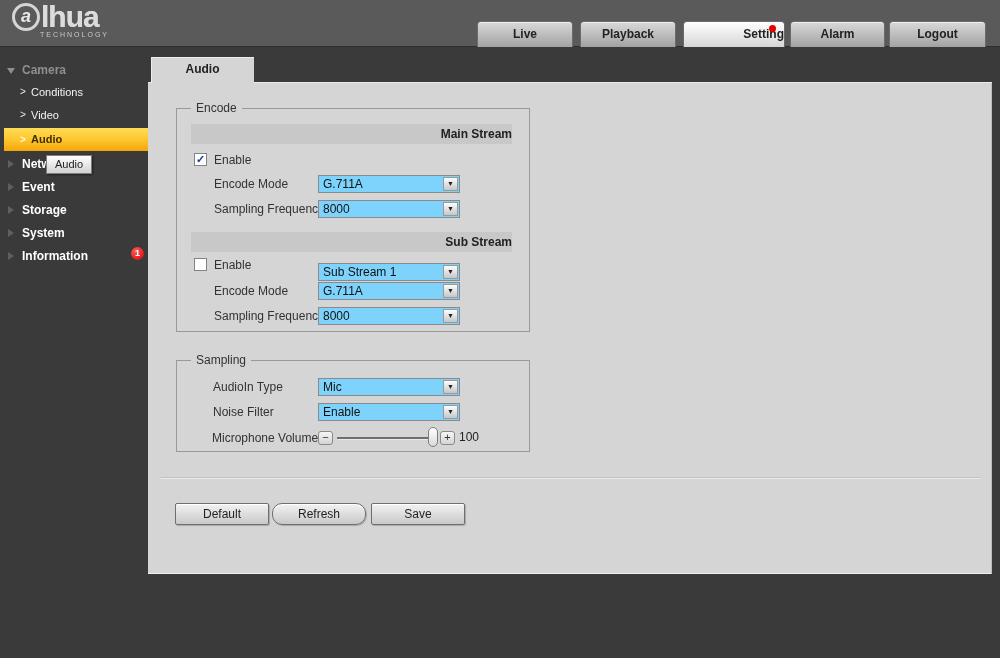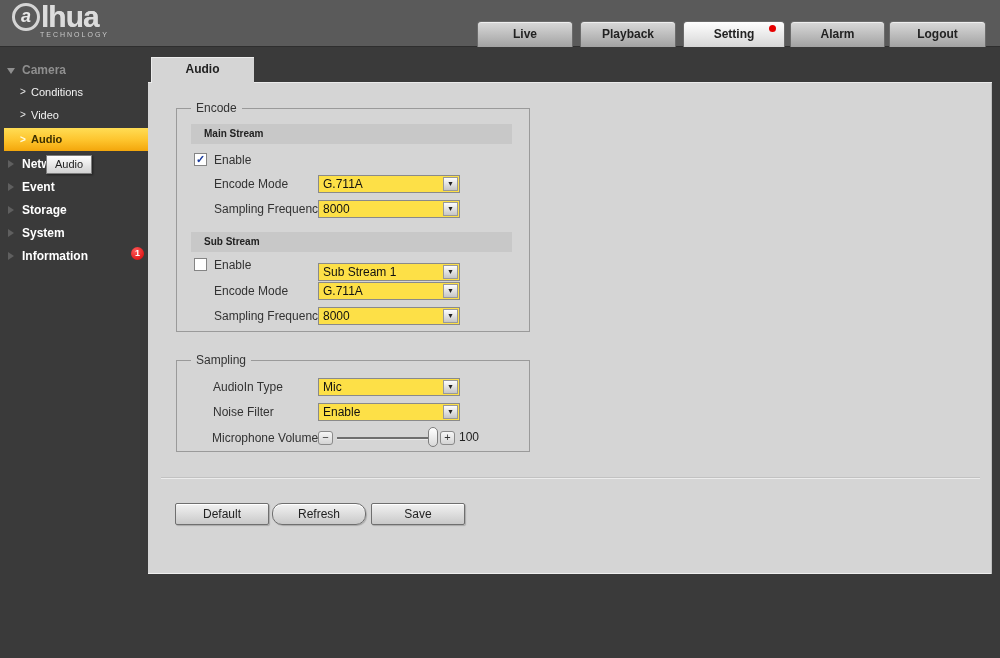--- a/index.html
+++ b/index.html
@@ -8,21 +8,21 @@
 
   
   .header{position:absolute;left:0;top:0;width:1000px;height:47px;background:#5a5a5a;border-bottom:1px solid #2e2e2e;box-sizing:border-box;}
   .logo{position:absolute;left:12px;top:1px;color:#e2e2e2;}
   .logo-line{display:flex;align-items:center;height:32px;}
   .logo-a{display:inline-block;width:22px;height:22px;border:3px solid #d5d5d5;border-radius:50%;text-align:center;line-height:20px;font-weight:bold;font-style:italic;font-size:18px;color:#e8e8e8;}
   .logo-rest{font-weight:bold;font-size:30px;letter-spacing:-1px;background:linear-gradient(#f5f5f5,#9a9a9a);-webkit-background-clip:text;background-clip:text;color:#dcdcdc;margin-left:1px;}
   .logo-sub{font-size:7px;letter-spacing:2px;color:#c9c9c9;margin-left:28px;margin-top:-2px;}
 
   .nav-btn{position:absolute;top:21px;height:26px;box-sizing:border-box;background:linear-gradient(#d9d9d9,#a2a2a2);border:1px solid #6b6b6b;border-bottom:none;border-radius:4px 4px 0 0;font-size:12px;font-weight:bold;color:#222;text-align:center;line-height:25px;cursor:pointer;box-shadow:inset 0 1px 0 rgba(255,255,255,.6);}
-  .nav-btn.active{background:linear-gradient(#ffffff,#d6d6d6);}
+  .nav-btn.active{background:linear-gradient(#ffffff,#d6d6d6);text-align:right;}
   .nav-dot{position:absolute;top:3px;right:8px;width:7px;height:7px;border-radius:50%;background:#e60000;}
 
   
   .side-row{position:absolute;left:0;width:148px;height:20px;color:#fff;font-size:12px;font-weight:bold;line-height:20px;cursor:pointer;}
   .side-row .txt{position:absolute;left:22px;white-space:nowrap;}
   .tri-right{position:absolute;left:8px;top:6px;width:0;height:0;border-top:4px solid transparent;border-bottom:4px solid transparent;border-left:6px solid #5f5f5f;}
   .side-camera{color:#8f8f8f;}
   .tri-down{position:absolute;left:7px;top:8px;width:0;height:0;border-left:4px solid transparent;border-right:4px solid transparent;border-top:6px solid #8f8f8f;}
   .side-sub{position:absolute;left:0;width:148px;height:20px;color:#f2f2f2;font-size:11px;font-weight:normal;line-height:20px;cursor:pointer;}
   .side-sub .chev{position:absolute;left:20px;color:#e8e8e8;font-size:10px;}
@@ -34,25 +34,25 @@
 
   
   .tab{position:absolute;left:151px;top:57px;width:103px;height:26px;background:#d5d5d5;color:#222;font-size:12px;font-weight:bold;text-align:center;line-height:25px;z-index:2;box-shadow:inset 1px 1px 0 #ececec;cursor:pointer;}
   .panel{position:absolute;left:148px;top:82px;width:844px;height:492px;background:#d5d5d5;box-shadow:inset 0 1px 0 #ebebeb,inset -1px 0 0 #bdbdbd,inset 0 -1px 0 #efefef;}
 
   .fieldset{position:absolute;border:1px solid #9a9a9a;box-sizing:border-box;}
   .fs-encode{left:28px;top:26px;width:354px;height:224px;}
   .fs-attr{left:28px;top:278px;width:354px;height:92px;}
   .legend{position:absolute;top:-7px;left:14px;background:#d5d5d5;padding:0 5px;font-size:12px;color:#333;line-height:13px;}
 
-  .section-bar{position:absolute;left:14px;width:321px;height:20px;background:#c8c8c8;color:#222;font-size:10px;font-weight:bold;line-height:20px;padding-left:13px;box-sizing:border-box;}
+  .section-bar{position:absolute;left:14px;width:321px;height:20px;background:#c8c8c8;color:#222;font-size:12px;font-weight:bold;line-height:20px;padding-left:13px;box-sizing:border-box;text-align:right;}
   .flabel{position:absolute;font-size:12px;color:#333;line-height:18px;white-space:nowrap;}
   .checkbox{position:absolute;width:13px;height:13px;background:#fff;border:1px solid #848484;box-sizing:border-box;text-align:center;cursor:pointer;}
   .checkbox.checked::after{content:"✓";color:#1d3d9e;font-size:11px;font-weight:bold;line-height:11px;display:block;}
-  .select{position:absolute;width:142px;height:18px;background:#fde047;border:1px solid #8a8a8a;box-sizing:border-box;font-size:12px;color:#111;line-height:16px;padding-left:4px;cursor:pointer;}
+  .select{position:absolute;width:142px;height:18px;background:#7dd3fc;border:1px solid #8a8a8a;box-sizing:border-box;font-size:12px;color:#111;line-height:16px;padding-left:4px;cursor:pointer;}
   .select .val{display:inline-block;max-width:118px;overflow:hidden;white-space:nowrap;}
   .sel-btn{position:absolute;top:1px;right:1px;width:15px;height:14px;background:linear-gradient(#fdfdfd,#c6c6c6);border:1px solid #999;box-sizing:border-box;text-align:center;font-size:7px;line-height:12px;color:#222;cursor:pointer;}
 
   .vol-btn{position:absolute;width:15px;height:14px;background:linear-gradient(#f6f6f6,#d4d4d4);border:1px solid #8a8a8a;border-radius:3px;box-sizing:border-box;text-align:center;font-size:11px;line-height:11px;color:#333;cursor:pointer;}
   .vol-track{position:absolute;height:2px;background:#6e6e6e;box-shadow:0 1px 0 #e9e9e9;}
   .vol-thumb{position:absolute;width:10px;height:20px;background:linear-gradient(#ffffff,#d9d9d9);border:1px solid #7d7d7d;border-radius:5px;box-sizing:border-box;cursor:pointer;}
   .vol-val{position:absolute;font-size:12px;color:#222;line-height:20px;}
 
   .divider{position:absolute;left:13px;top:395px;width:819px;height:0;border-top:1px solid #c2c2c2;border-bottom:1px solid #ececec;}
   .act-btn{position:absolute;top:421px;width:94px;height:22px;box-sizing:border-box;background:linear-gradient(#f2f2f2,#c9c9c9);border:1px solid #6f6f6f;border-radius:2px;font-size:12px;color:#222;text-align:center;line-height:20px;box-shadow:inset 0 1px 0 #fff,1px 1px 1px rgba(0,0,0,.2);cursor:pointer;}

